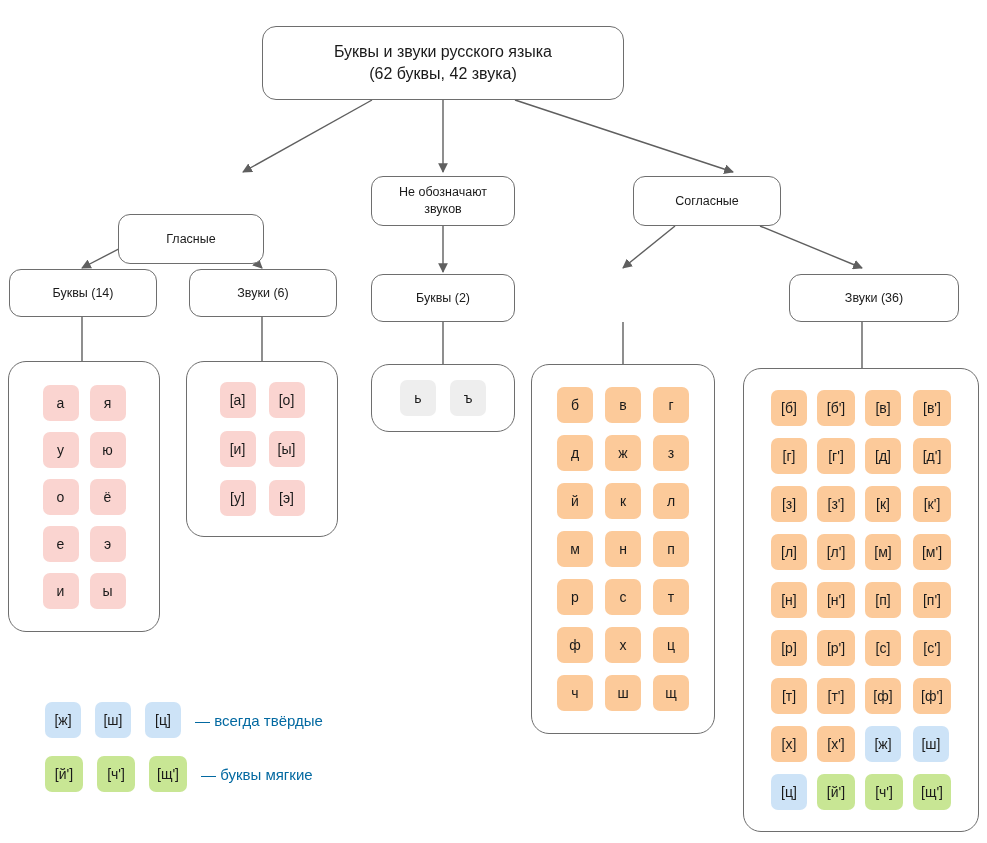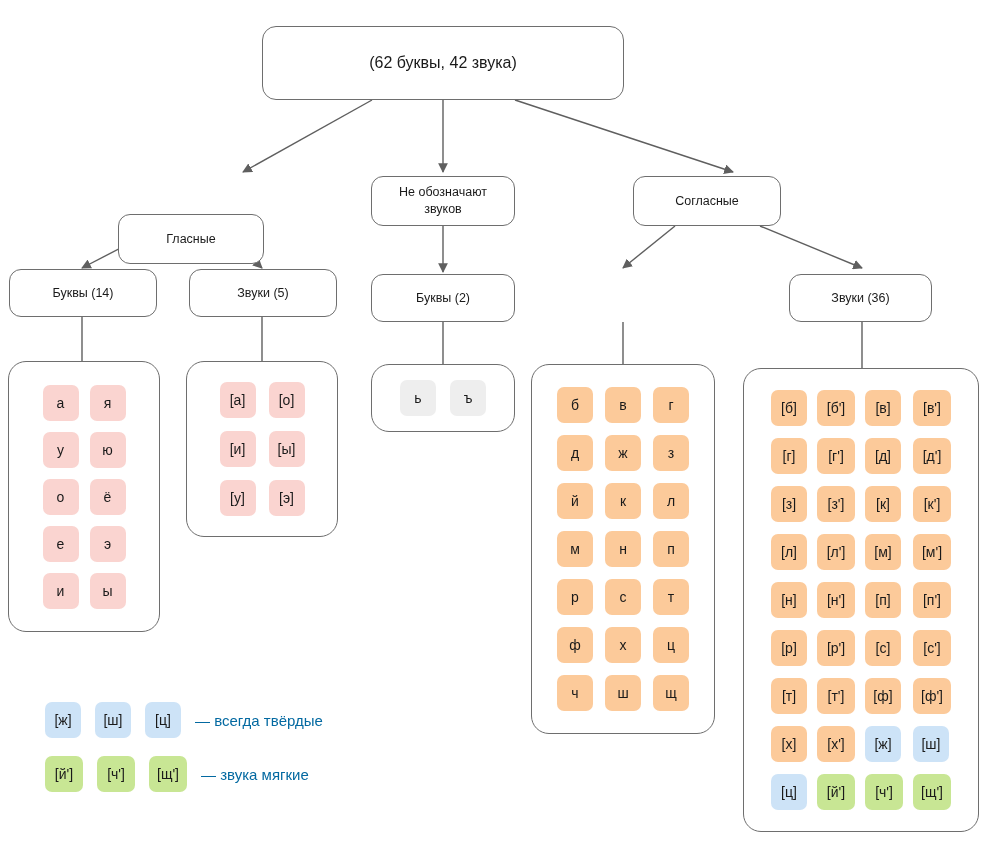--- a/index.html
+++ b/index.html
@@ -133,20 +133,21 @@
       <path d="M 82 317 L 82 361"></path>
       <path d="M 262 317 L 262 361"></path>
       <path d="M 443 322 L 443 364"></path>
       <path d="M 623 322 L 623 364"></path>
       <path d="M 862 322 L 862 368"></path>
     </g>
   </svg>
 
   <div class="node node-root" style="left:262px; top:26px; width:362px; height:74px;">
     <div>
+      <div>Буквы и звуки русского языка</div>
       <div>(62 буквы, 42 звука)</div>
     </div>
   </div>
 
   <div class="node node-l2" style="left:118px; top:176px; width:146px; height:50px;margin-top:38px;">
     <span>Гласные</span>
   </div>
 
   <div class="node node-l2" style="left:371px; top:176px; width:144px; height:50px;">
     <div>
@@ -157,29 +158,29 @@
 
   <div class="node node-l2" style="left:633px; top:176px; width:148px; height:50px;">
     <span>Согласные</span>
   </div>
 
   <div class="node node-l3" style="left:9px; top:269px; width:148px; height:48px;">
     <span>Буквы (14)</span>
   </div>
 
   <div class="node node-l3" style="left:189px; top:269px; width:148px; height:48px;">
-    <span>Звуки (5)</span>
+    <span>Звуки (6)</span>
   </div>
 
   <div class="node node-l3" style="left:371px; top:274px; width:144px; height:48px;">
     <span>Буквы (2)</span>
   </div>
 
 
-  <div class="node node-l3" style="left:789px; top:274px; width:143px; height:48px;">
+  <div class="node node-l3" style="left:789px; top:274px; width:170px; height:48px;">
     <span>Звуки (36)</span>
   </div>
 
   <div class="grid-box" style="left:8px; top:361px; width:152px; height:271px;">
     <div class="grid" style="gap: 11px; grid-template-columns: repeat(2, auto);">
         <div class="cell c-pink">а</div>
         <div class="cell c-pink">я</div>
         <div class="cell c-pink">у</div>
         <div class="cell c-pink">ю</div>
         <div class="cell c-pink">о</div>
@@ -284,17 +285,17 @@
           <div class="cell c-blue">[ц]</div>
         </div>
       <div class="legend-text">— всегда твёрдые</div>
     </div>
     <div class="legend-row">
       <div class="legend-cells">
           <div class="cell c-green wide">[й']</div>
           <div class="cell c-green wide">[ч']</div>
           <div class="cell c-green wide">[щ']</div>
         </div>
-      <div class="legend-text">— звука мягкие</div>
+      <div class="legend-text">— буквы мягкие</div>
     </div>
   </div>
 
 </div>
 
 </body></html>

